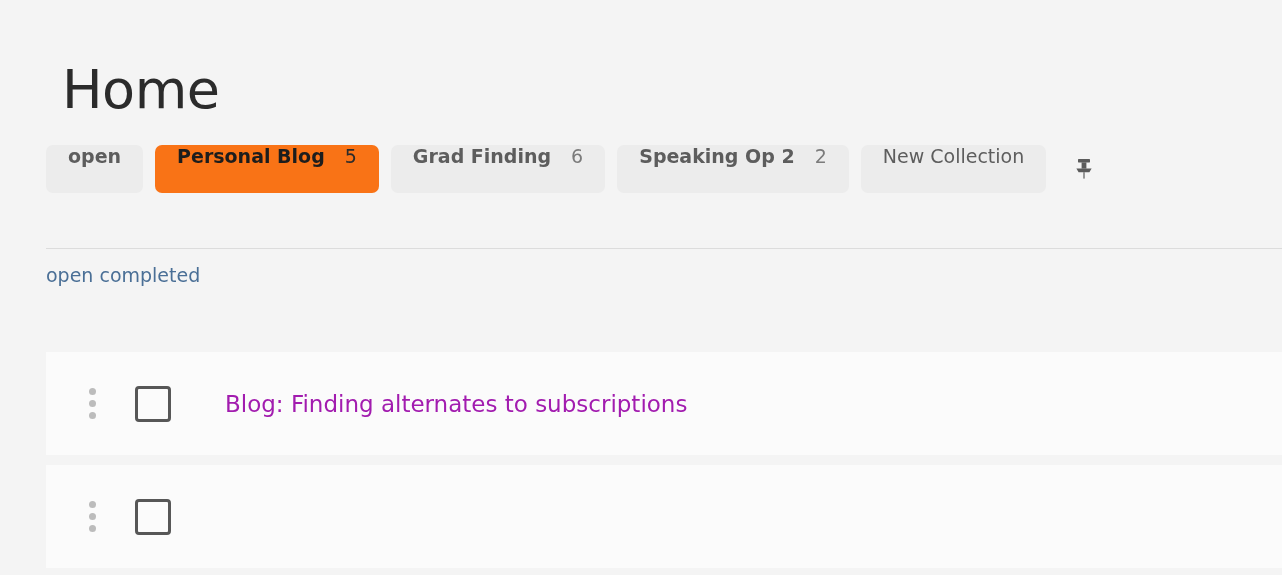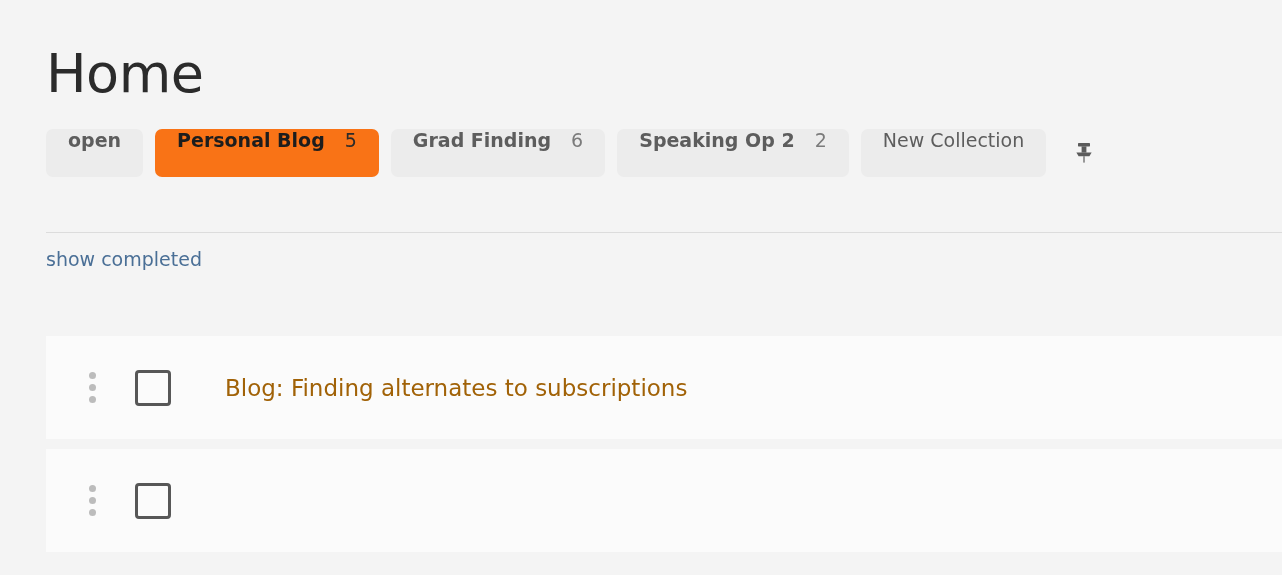--- a/index.html
+++ b/index.html
@@ -19,21 +19,21 @@
     height: 575px;
     box-sizing: border-box;
     padding-left: 46px;
   }
   
   .page-title {
     font-size: 54px;
     font-weight: 400;
     color: #2b2b2b;
     letter-spacing: -0.5px;
-    margin: 0;
+    margin: 16px;
     padding-top: 46px;
     line-height: 1.05;
   }
   
   .chip-row {
     display: flex;
     align-items: center;
     gap: 12px;
     margin-top: 26px;
     height: 48px;
@@ -140,21 +140,21 @@
     border: 3px solid #575757;
     border-radius: 4px;
     background: transparent;
     margin-left: 31px;
     flex: 0 0 auto;
     cursor: pointer;
   }
   .task-title {
     margin-left: 54px;
     font-size: 23px;
-    color: #a16207;
+    color: #a21caf;
     white-space: nowrap;
     cursor: pointer;
   }
 </style>
 </head>
 <body>
 
 <div class="page">
 
   <h1 class="page-title">Home</h1>
@@ -190,21 +190,21 @@
         <rect x="8.6" y="5.4" width="4.8" height="6.2" fill="#5b5b5b"></rect>
         <path d="M3.4 11.6 L18.6 11.6 L16.4 15.2 L5.6 15.2 Z" fill="#5b5b5b"></path>
         <rect x="10.4" y="15.2" width="1.2" height="6.4" fill="#5b5b5b"></rect>
       </svg>
     </button>
 
   </div>
 
   <div class="divider"></div>
 
-  <div class="show-completed">show completed</div>
+  <div class="show-completed">open completed</div>
 
   <div class="task-list">
 
     <div class="task-row">
       <div class="drag-handle">
         <span></span>
         <span></span>
         <span></span>
       </div>
       <div class="task-checkbox"></div>

